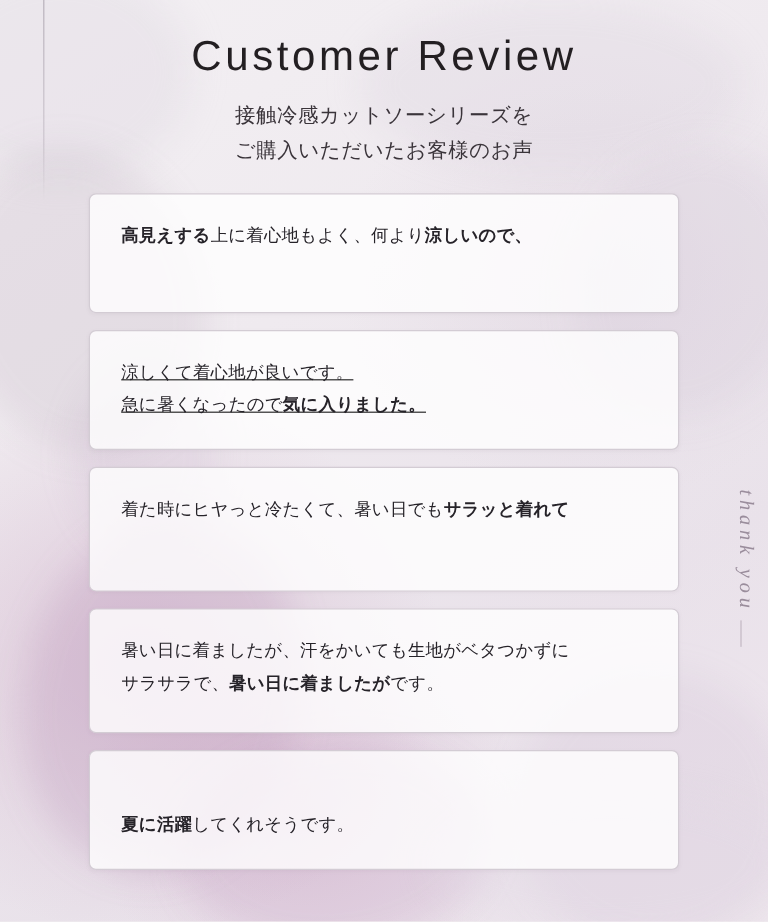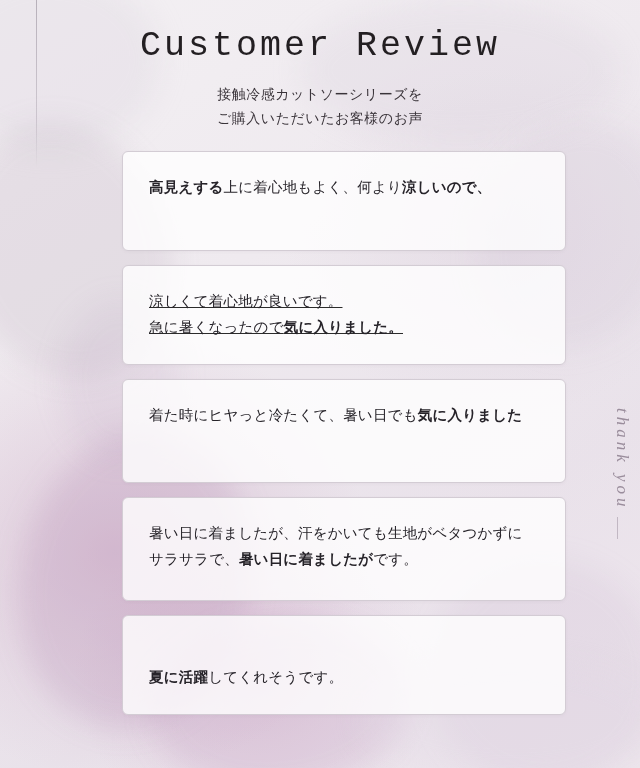--- a/index.html
+++ b/index.html
@@ -54,31 +54,31 @@
     height: 168px;
     background: linear-gradient(180deg, rgba(120,110,125,0.45) 0%, rgba(120,110,125,0.25) 70%, rgba(120,110,125,0) 100%);
   }
 
   header.hdr {
     position: relative;
     text-align: center;
     padding-top: 24px;
   }
   .title {
-    font-family: Liberation Mono, monospace;
+    font-family: Liberation Sans, sans-serif;
     font-size: 35px;
     letter-spacing: 3px;
     color: #231f22;
     font-weight: 400;
     margin: 0;
     line-height: 1.3;
   }
   .subtitle {
     margin-top: 12px;
-    font-size: 14px;
+    font-size: 17px;
     line-height: 1.75;
     color: #3a343a;
     letter-spacing: 0.5px;
   }
   .subtitle div { white-space: nowrap; }
 
   .cards {
     position: relative;
     margin: 20px auto 0;
     width: 492px;
@@ -86,21 +86,20 @@
 
   .card {
     position: relative;
     background: rgba(255,255,255,0.80);
     border: 1px solid #d3ccd4;
     border-radius: 6px;
     margin-bottom: 14px;
     padding: 22px 26px;
     box-sizing: border-box;
     box-shadow: 0 1px 3px rgba(120,105,125,0.06);
-    margin-left: 48px;
   }
   .card p {
     margin: 0;
     font-size: 14.5px;
     line-height: 1.85;
     color: #262329;
     letter-spacing: 0.2px;
   }
   .card p .b { font-weight: bold; }
 
@@ -173,21 +172,21 @@
 
     <article class="card h2">
       <p>
         <span>涼しくて着心地が良いです。</span><br>
         <span>急に暑くなったので</span><span class="b">気に入りました。</span>
       </p>
     </article>
 
     <article class="card h3">
       <p>
-        <span>着た時にヒヤっと冷たくて、暑い日でも</span><span class="b">気に入りました</span><br>
+        <span>着た時にヒヤっと冷たくて、暑い日でも</span><span class="b">サラッと着れて</span><br>
       </p>
     </article>
 
     <article class="card h4">
       <p>
         <span>暑い日に着ましたが、汗をかいても生地がベタつかずに</span><br>
         <span>サラサラで、</span><span class="b">暑い日に着ましたが</span><span>です。</span>
       </p>
     </article>
 

